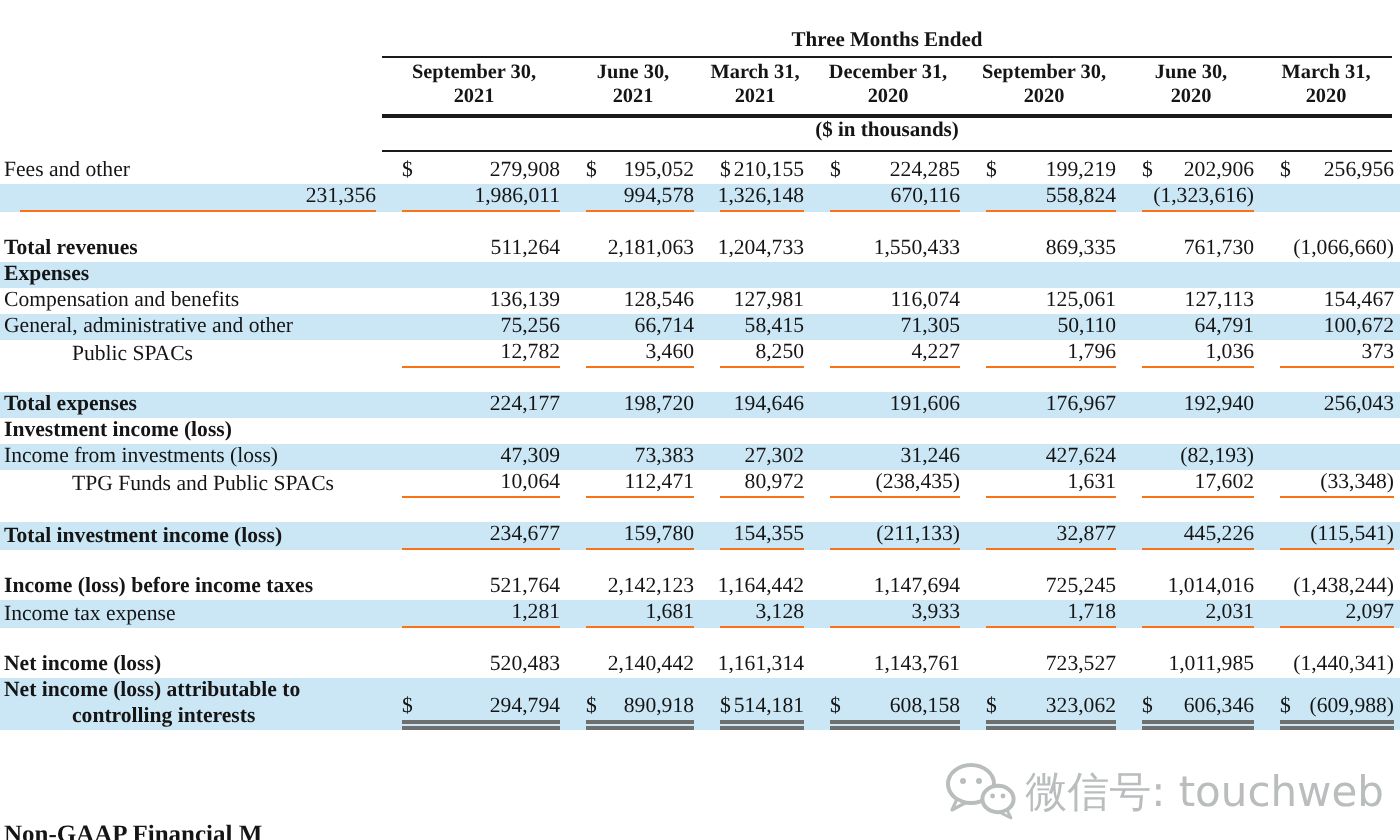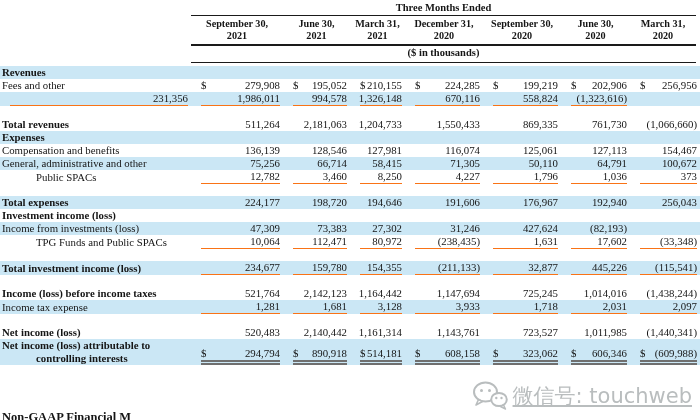--- a/index.html
+++ b/index.html
@@ -2,21 +2,21 @@
 <html style="--hl: #cbe7f5; --wm: #b9bdbe;"><head>
 <meta charset="utf-8">
 <style>
   html,body { margin:0; padding:0; background:#fff; }
   .page {
     position:relative; width:700px; height:420px; background:#ffffff;
     font-family:"Liberation Serif","DejaVu Serif",serif; color:#151515;
     overflow:hidden;
   }
   
-  .hdr { display:flex; padding-top:2px; }
+  .hdr { display:flex; padding-top:15px; }
   .hdr-left { width:191px; }
   .hdr-right { width:505px; }
   .tme { text-align:center; font-weight:bold; font-size:10.5px; line-height:12px; }
   .hrule { border-top:1px solid #1a1a1a; margin-top:1px; }
   .hrule.thick { border-top-width:2px; }
   .dates { display:grid; grid-template-columns:92px 67px 55px 78px 78px 69px 66px; padding:2px 0 2px; }
   .dcell { text-align:center; font-weight:bold; font-size:10.2px; line-height:11.5px; }
   .units { text-align:center; font-weight:bold; font-size:10.5px; line-height:12px; padding:1px 0 2px; }
   
   .tbody { margin-top:3px; }
@@ -26,21 +26,21 @@
   .lbl { font-size:10.8px; line-height:13px; padding-left:2px; white-space:nowrap; }
   .l2 { padding-left:34px; }
   .vin { display:flex; justify-content:flex-end; margin:0 3px 0 10px; font-size:10.8px; line-height:13px; }
   .vin.dol { justify-content:space-between; }
   .vin.u1 { border-bottom:1px solid #f97316; }
   .vin.u2 { border-bottom:5px double #6f6f6f; }
   .spacer { height:12px; }
   
   .footnote { position:absolute; left:2px; top:410px; font-weight:bold; font-size:12.5px; white-space:nowrap; }
   .watermark { position:absolute; right:8px; top:381px; display:flex; align-items:center; gap:5px;
-    color:var(--wm,#b9bdbe); font-family:"DejaVu Sans","Liberation Sans",sans-serif; font-size:21px; white-space:nowrap;text-decoration:underline; }
+    color:var(--wm,#b9bdbe); font-family:"DejaVu Sans","Liberation Sans",sans-serif; font-size:21px; white-space:nowrap; }
 </style>
 </head>
 <body>
 
 <div class="page">
 
   <div class="hdr">
     <div class="hdr-left"></div>
     <div class="hdr-right">
       <div class="tme">Three Months Ended</div>
@@ -75,23 +75,20 @@
             <div>2020</div>
           </div>
         </div>
       <div class="hrule thick"></div>
       <div class="units">($ in thousands)</div>
       <div class="hrule"></div>
     </div>
   </div>
 
   <div class="tbody">
-      <div class="row hl b">
-        <div class="lbl" style="grid-column: 1 / -1;">Revenues</div>
-      </div>
       <div class="row">
         <div class="lbl">Fees and other</div>
         <div>
           <div class="vin dol">
             <span>$</span>
             <span>279,908</span>
           </div>
         </div>
         <div>
           <div class="vin dol">

